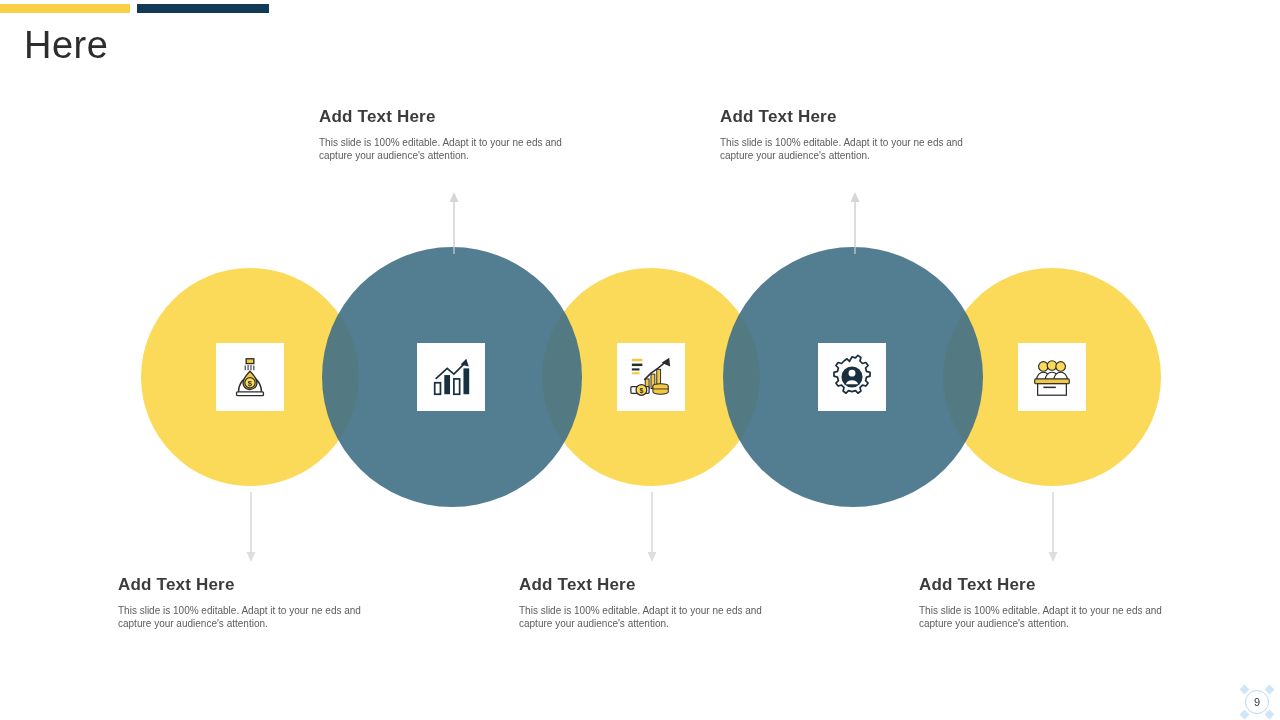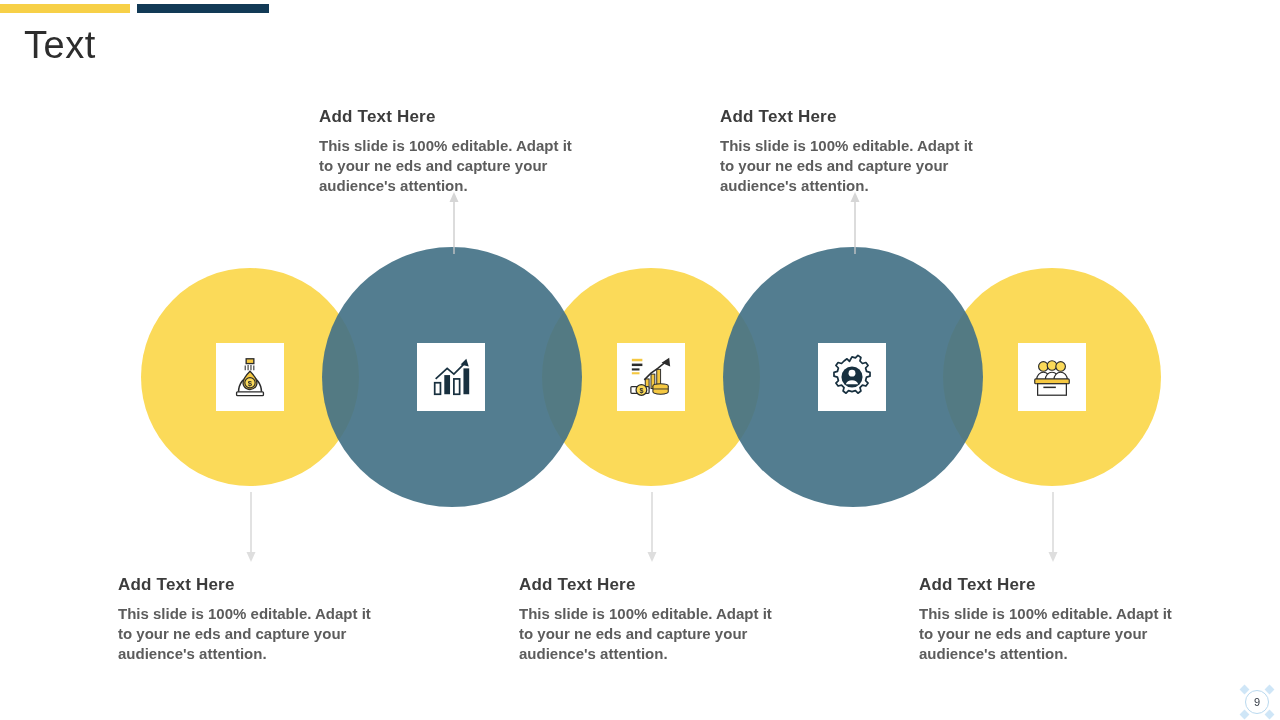--- a/index.html
+++ b/index.html
@@ -92,24 +92,23 @@
     width: 270px;
   }
   .text-block .tb-title {
     font-size: 17px;
     font-weight: bold;
     color: #3c3c3c;
     letter-spacing: 0.2px;
     margin-bottom: 9px;
   }
   .text-block .tb-body {
-    font-size: 15px;
+    font-size: 10px;
     color: #5c5c5c;
     line-height: 1.33;
-    font-weight: bold;
   }
 
   .tbt-1 { left: 319px; top: 107px; }
   .tbt-2 { left: 720px; top: 107px; }
   .tbb-1 { left: 118px; top: 575px; }
   .tbb-2 { left: 519px; top: 575px; }
   .tbb-3 { left: 919px; top: 575px; }
 
   
   #page-badge-wrap {
@@ -144,21 +143,21 @@
   .sh-br { left: 21px; top: 21px; }
 </style>
 </head>
 <body>
 
 <div id="slide">
 
   <div class="accent-bar yellow"></div>
   <div class="accent-bar navy"></div>
 
-  <div id="page-title">Text</div>
+  <div id="page-title">Here</div>
 
   <div class="circle yellow c1"></div>
   <div class="circle yellow c3"></div>
   <div class="circle yellow c5"></div>
   <div class="circle teal c2"></div>
   <div class="circle teal c4"></div>
 
   <div class="icon-tile t1">
     <span>
       <svg viewBox="0 0 48 48">

